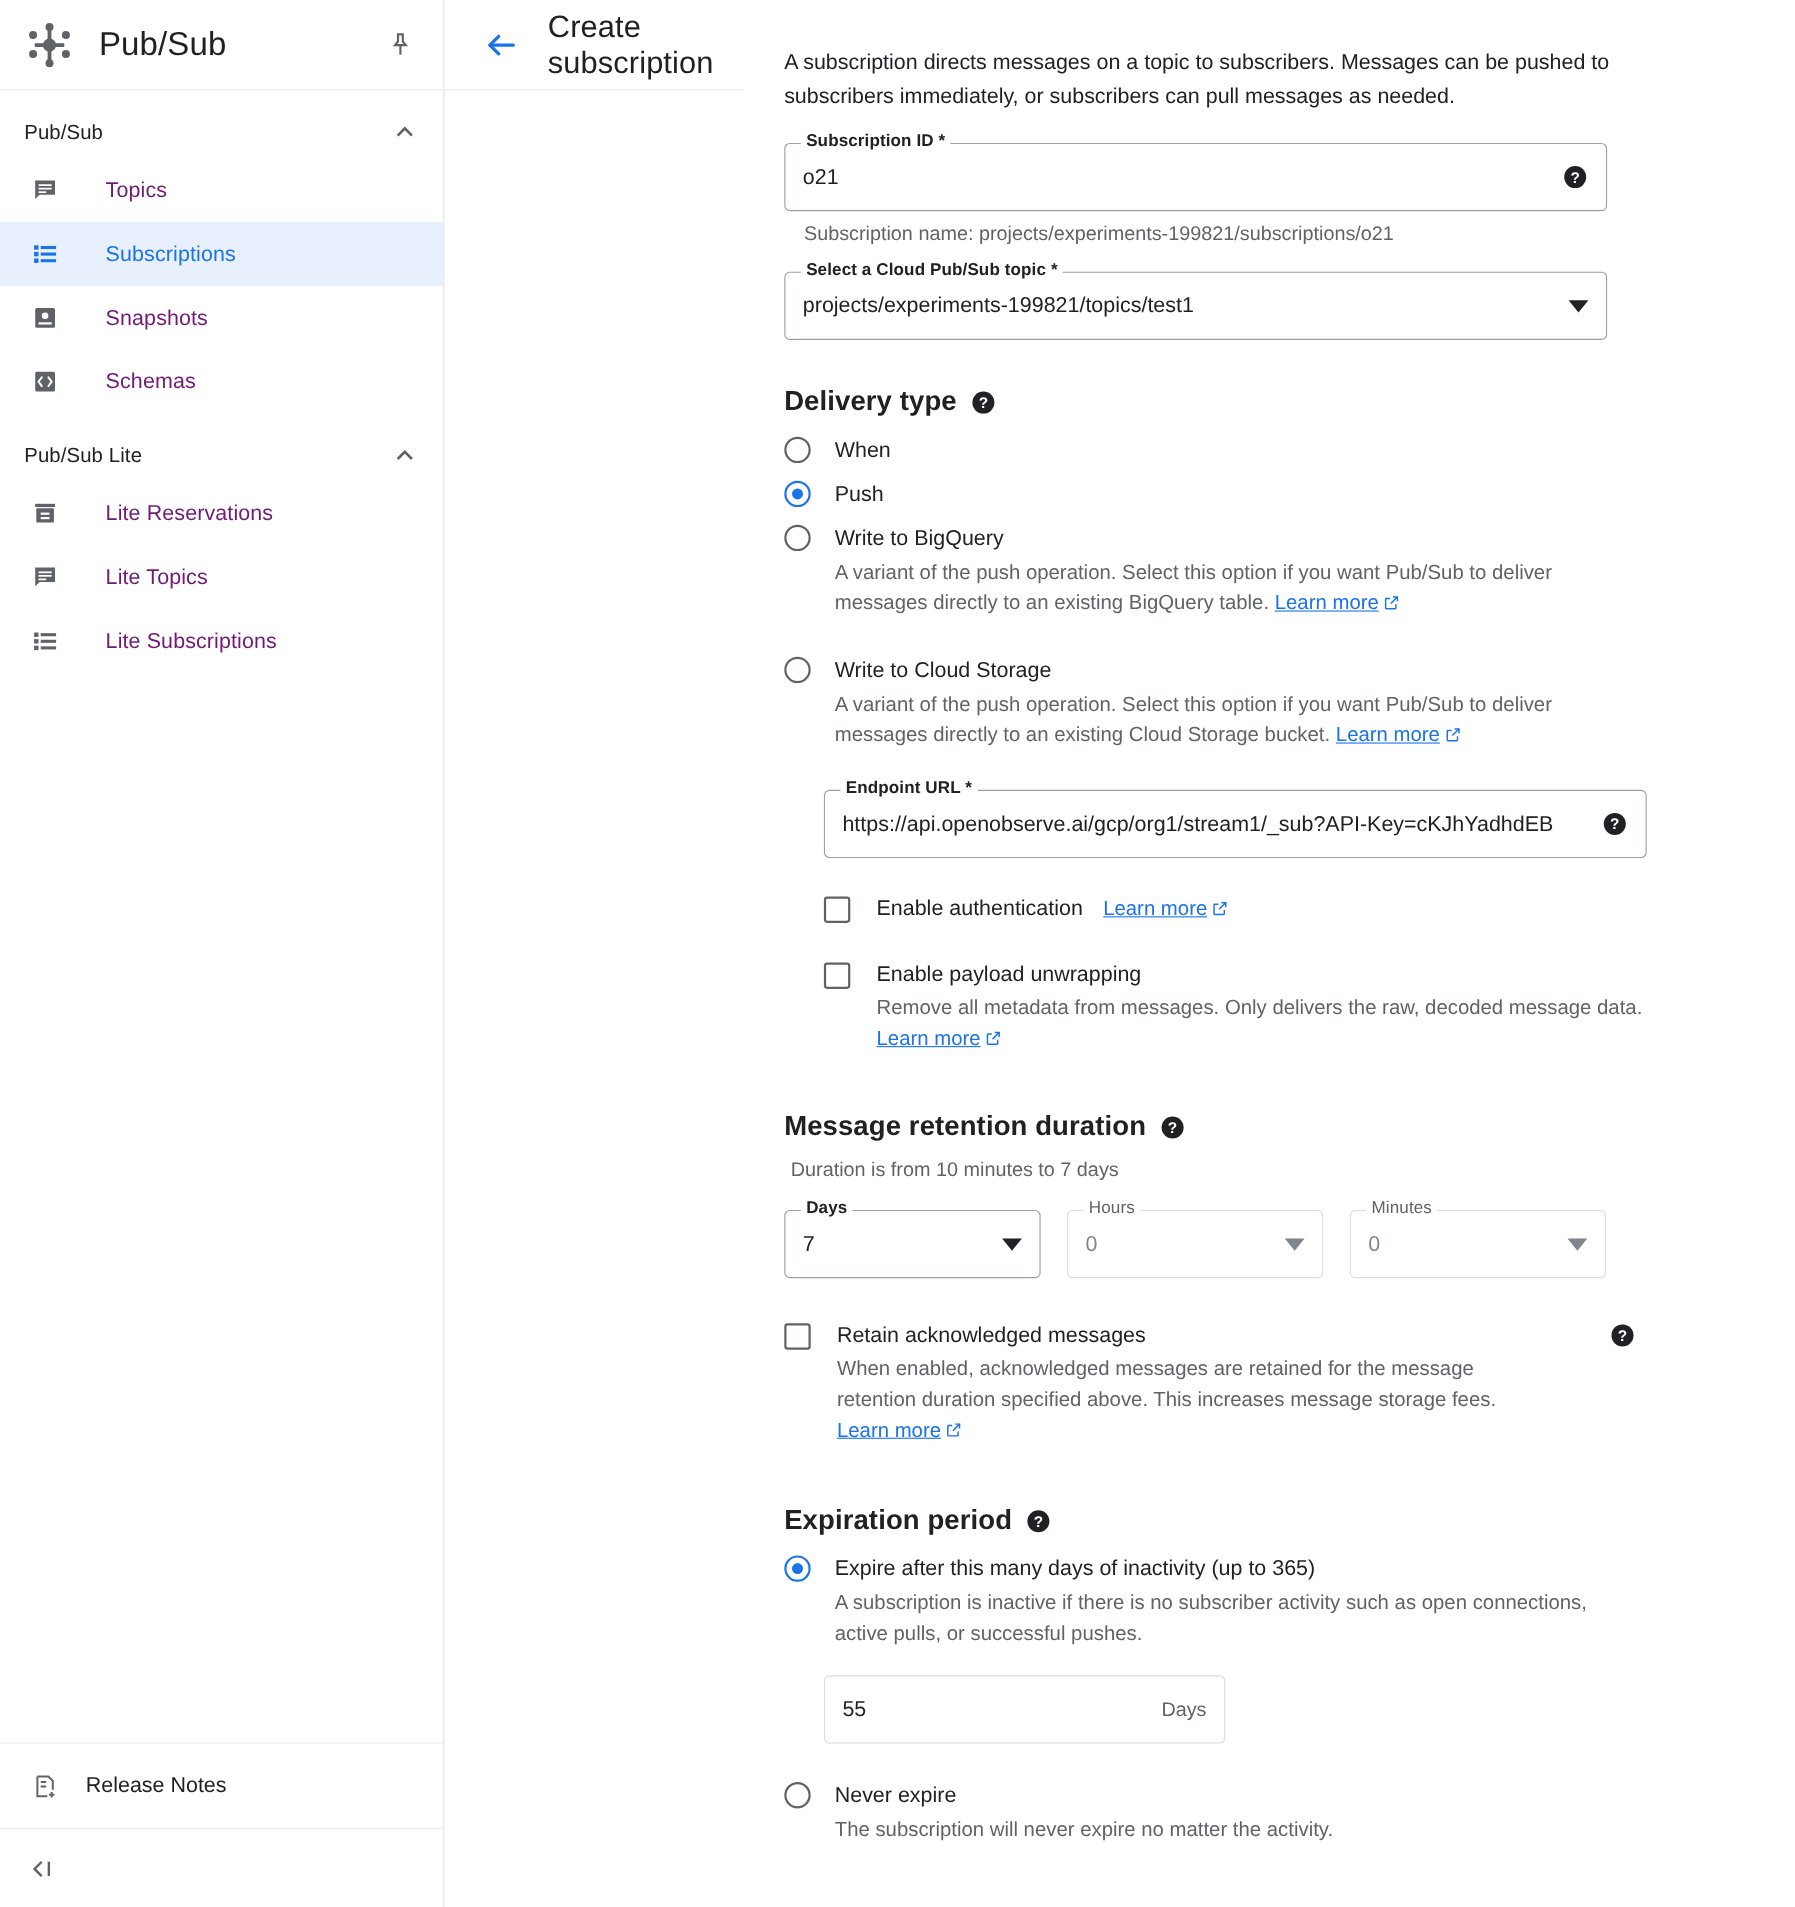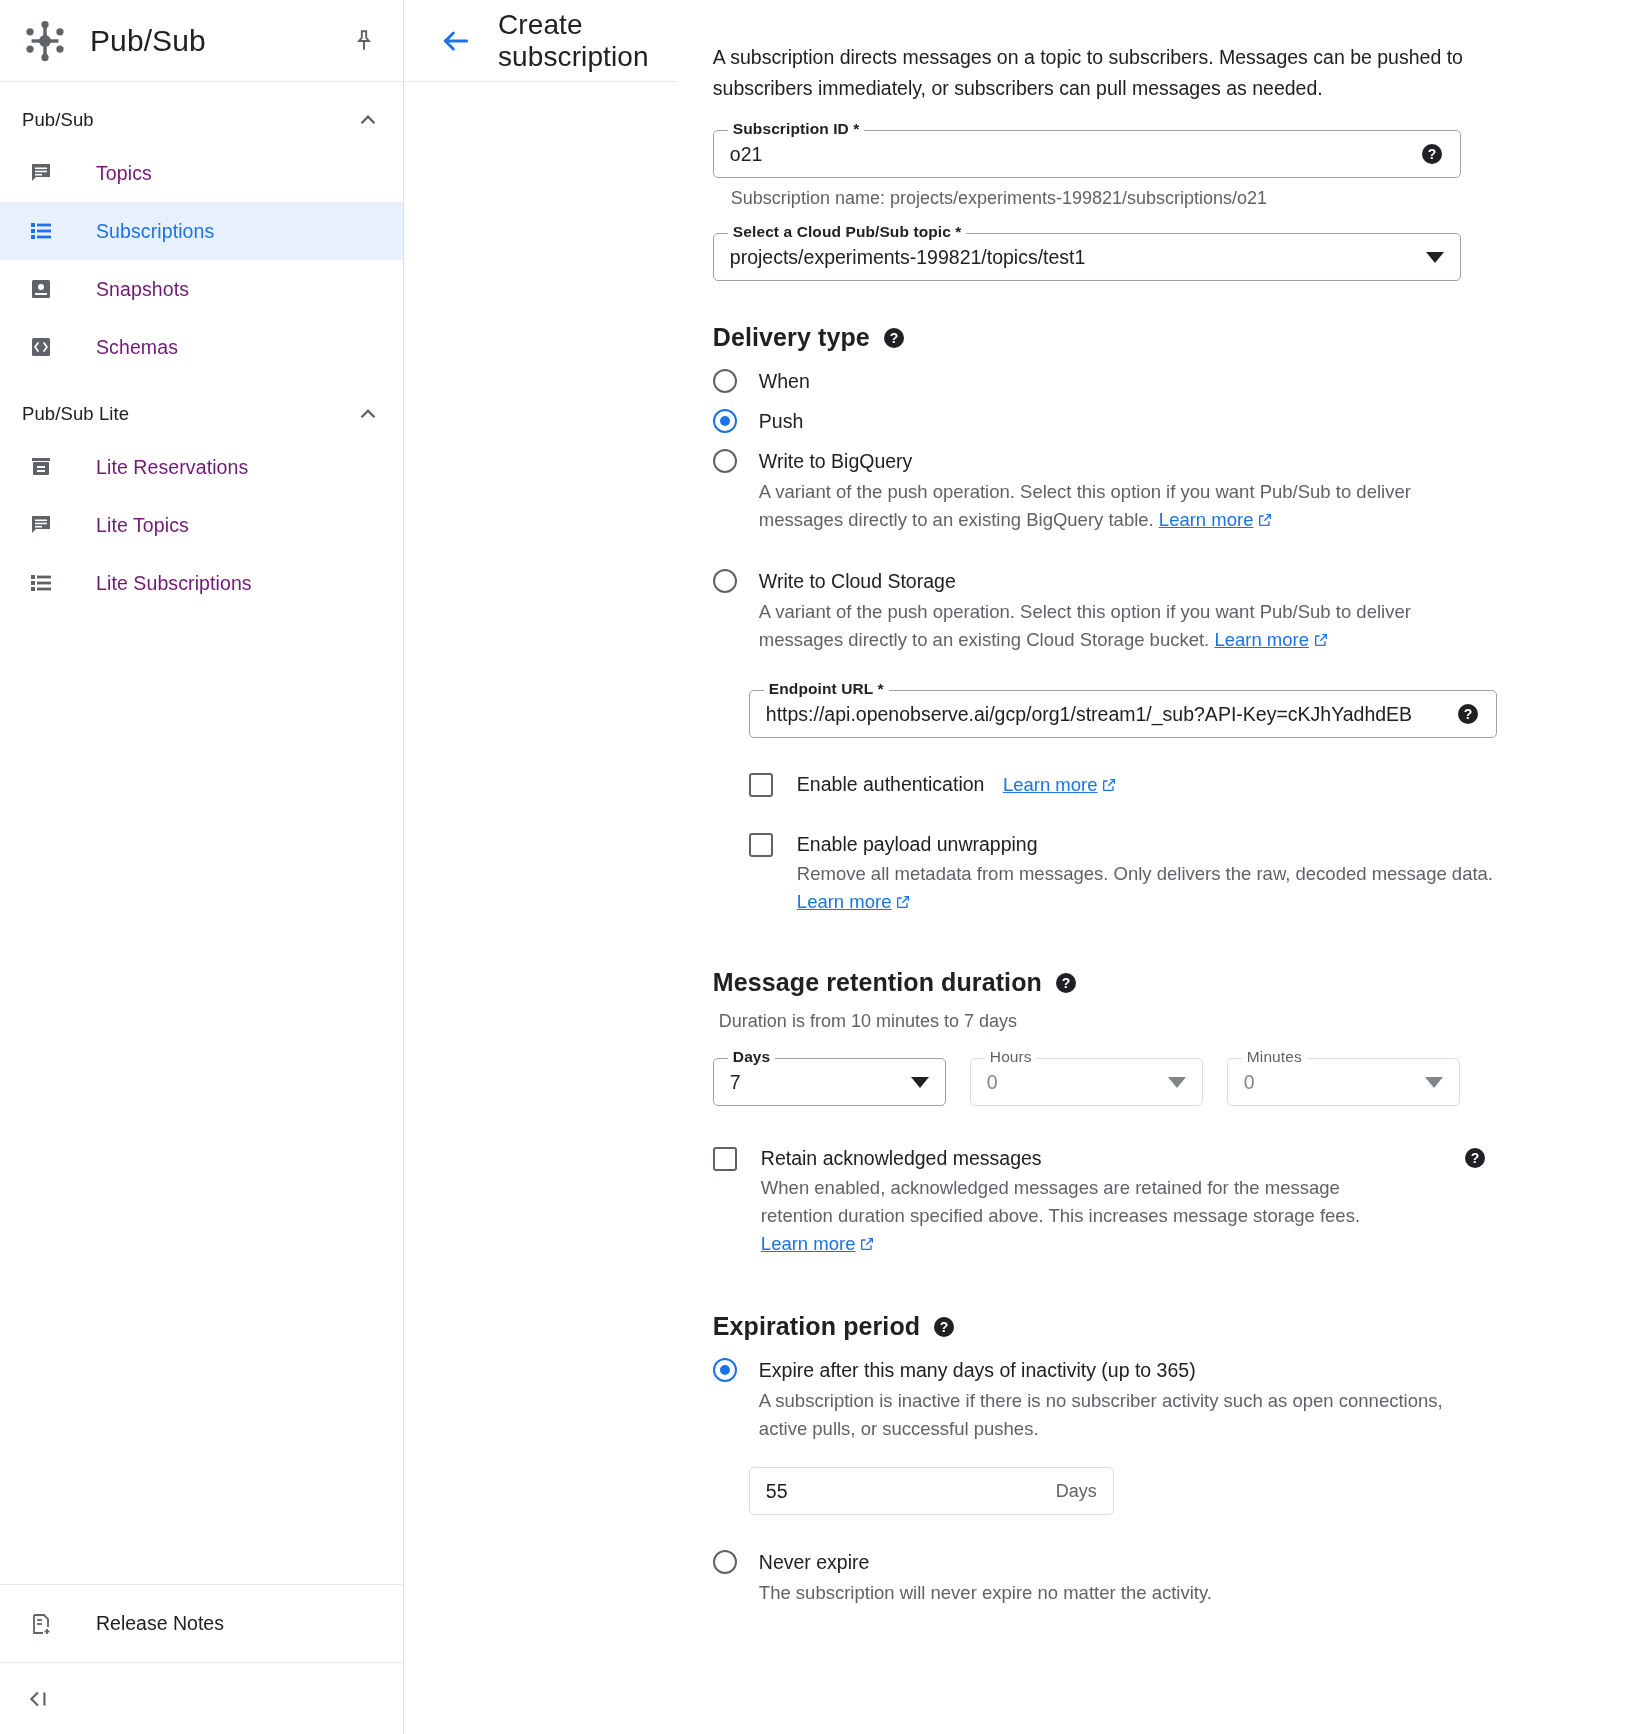--- a/index.html
+++ b/index.html
@@ -89,21 +89,21 @@
 
   .sb-footer {
     border-top: 1px solid #e8eaed;
     height: 78px;
     display: flex;
     align-items: center;
     padding-left: 28px;
     cursor: pointer;
   }
   .sb-footer-label {
-    margin-left: 42px;
+    margin-left: 24px;
     font-size: 19.5px;
     color: #202124;
   }
   .sb-collapse {
     height: 72px;
     display: flex;
     align-items: center;
     padding-left: 26px;
     border-top: 1px solid #e8eaed;
     color: #5f6368;
@@ -150,21 +150,21 @@
     line-height: 31px;
     color: #202124;
     max-width: 760px;
     margin: 0 0 26px 0;
   }
 
   
   .field {
     position: relative;
     width: 748px;
-    height: 48px;
+    height: 62px;
     border: 1px solid #9aa0a6;
     border-radius: 5px;
     display: flex;
     align-items: center;
     padding: 0 16px;
     background: #fff;
   }
   .field.narrow { width: 233px; }
   .field.mid { width: 365px; }
   .field-label {

